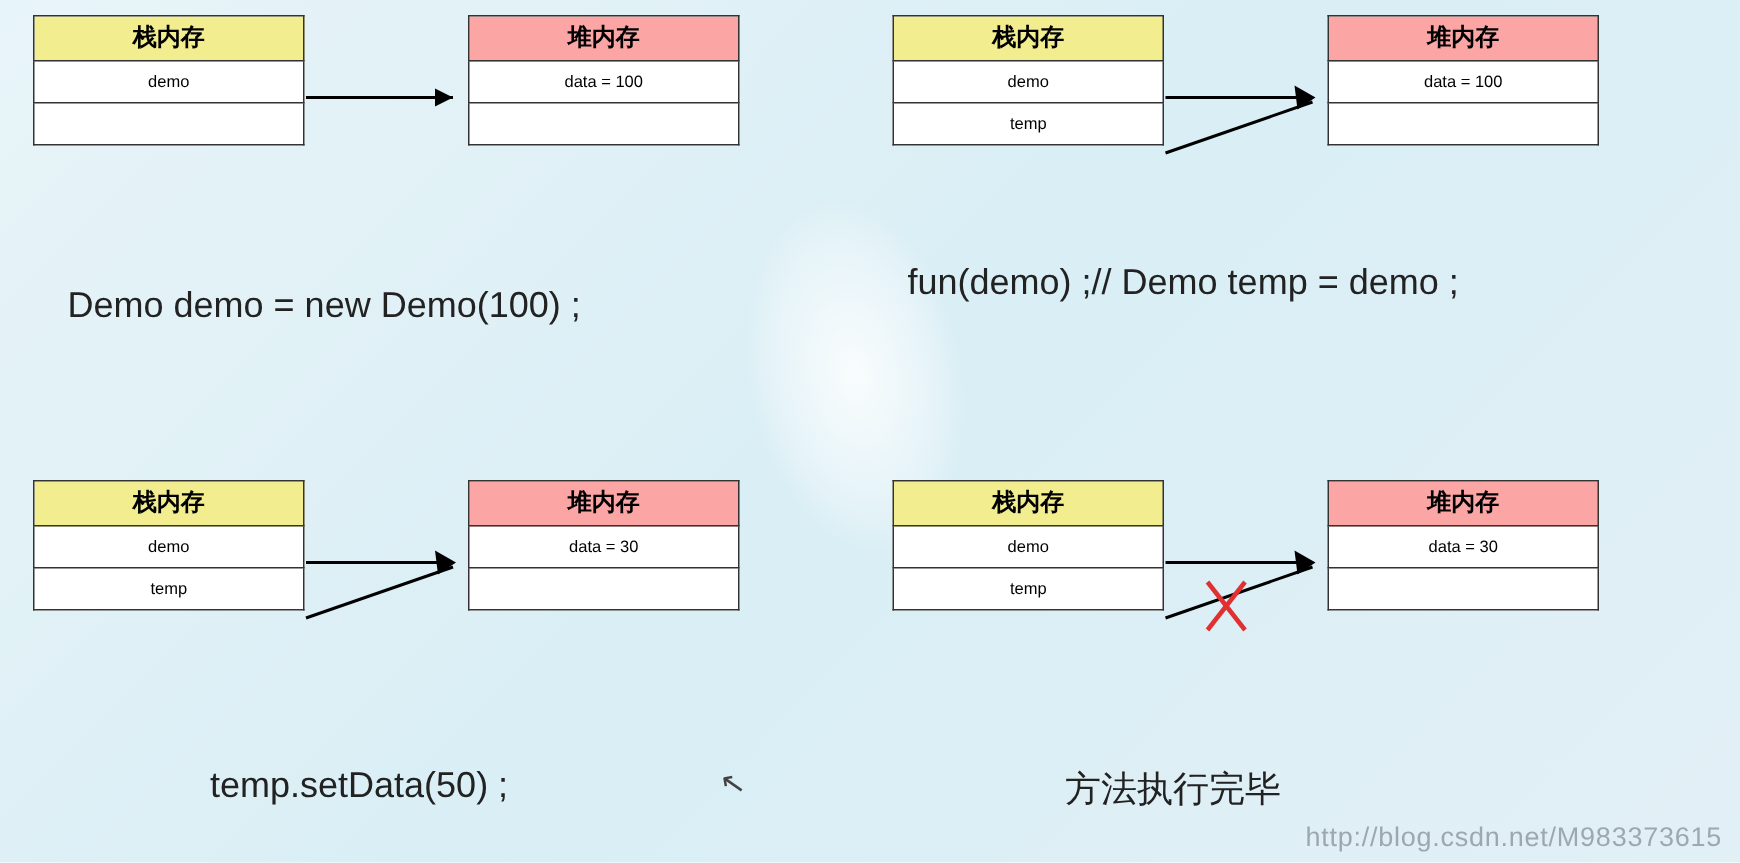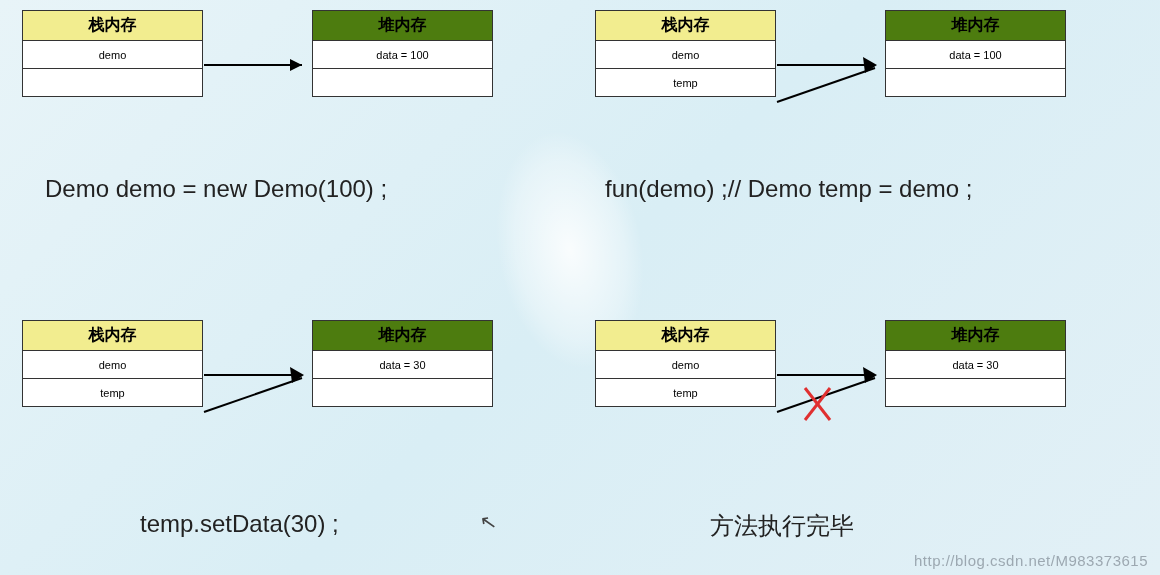--- a/index.html
+++ b/index.html
@@ -42,30 +42,30 @@
     font-size: 11px;
     height: 28px;
     padding: 4px 0;
     width: 180px;
   }
   .memtable th {
     font-weight: bold;
     font-size: 16px;
   }
   .stack-head { background: #f2ed8f; }
-  .heap-head  { background: #4d7c0f; }
+  .heap-head  { background: #fca5a5; }
   .emptycell  { height: 28px; }
 
   .caption {
     position: absolute;
     font-size: 24px;
     color: #222;
     white-space: nowrap;
   }
-  .c1 { left: 45px;  top: 175px; }
+  .c1 { left: 45px;  top: 190px; }
   .c2 { left: 605px; top: 175px; }
   .c3 { left: 140px; top: 510px; }
   .c4 { left: 710px; top: 510px; font-family: Liberation Sans, sans-serif; }
 
   .svg-over {
     position: absolute;
     left: 0; top: 0;
     pointer-events: none;
   }
   .arrowline { stroke: #000; stroke-width: 2; fill: none; }
@@ -76,21 +76,21 @@
     position: absolute;
     left: 480px; top: 510px;
     font-size: 20px;
     color: #444;
     transform: rotate(-10deg);
   }
 
   .watermark {
     position: absolute;
     right: 12px; bottom: 6px;
-    font-size: 15px;
+    font-size: 18px;
     color: rgba(100,110,120,0.55);
     font-family: Arial, sans-serif;
     letter-spacing: 0.5px;
   }
 </style>
 </head>
 <body>
 
 <div class="feather"></div>
 
@@ -244,18 +244,18 @@
     <polygon class="arrowhead" points="282,55 268,47 270,63"></polygon>
     <g>
       <line class="redx" x1="210" y1="68" x2="235" y2="100"></line>
       <line class="redx" x1="210" y1="100" x2="235" y2="68"></line>
     </g>
   </svg>
 </div>
 
 <div class="caption c1">Demo demo = new Demo(100) ;</div>
 <div class="caption c2">fun(demo) ;// Demo temp = demo ;</div>
-<div class="caption c3">temp.setData(30) ;</div>
+<div class="caption c3">temp.setData(50) ;</div>
 <div class="caption c4">方法执行完毕</div>
 
 <div class="cursor-icon">↖</div>
 
 <div class="watermark">http://blog.csdn.net/M983373615</div>
 
 </body></html>

